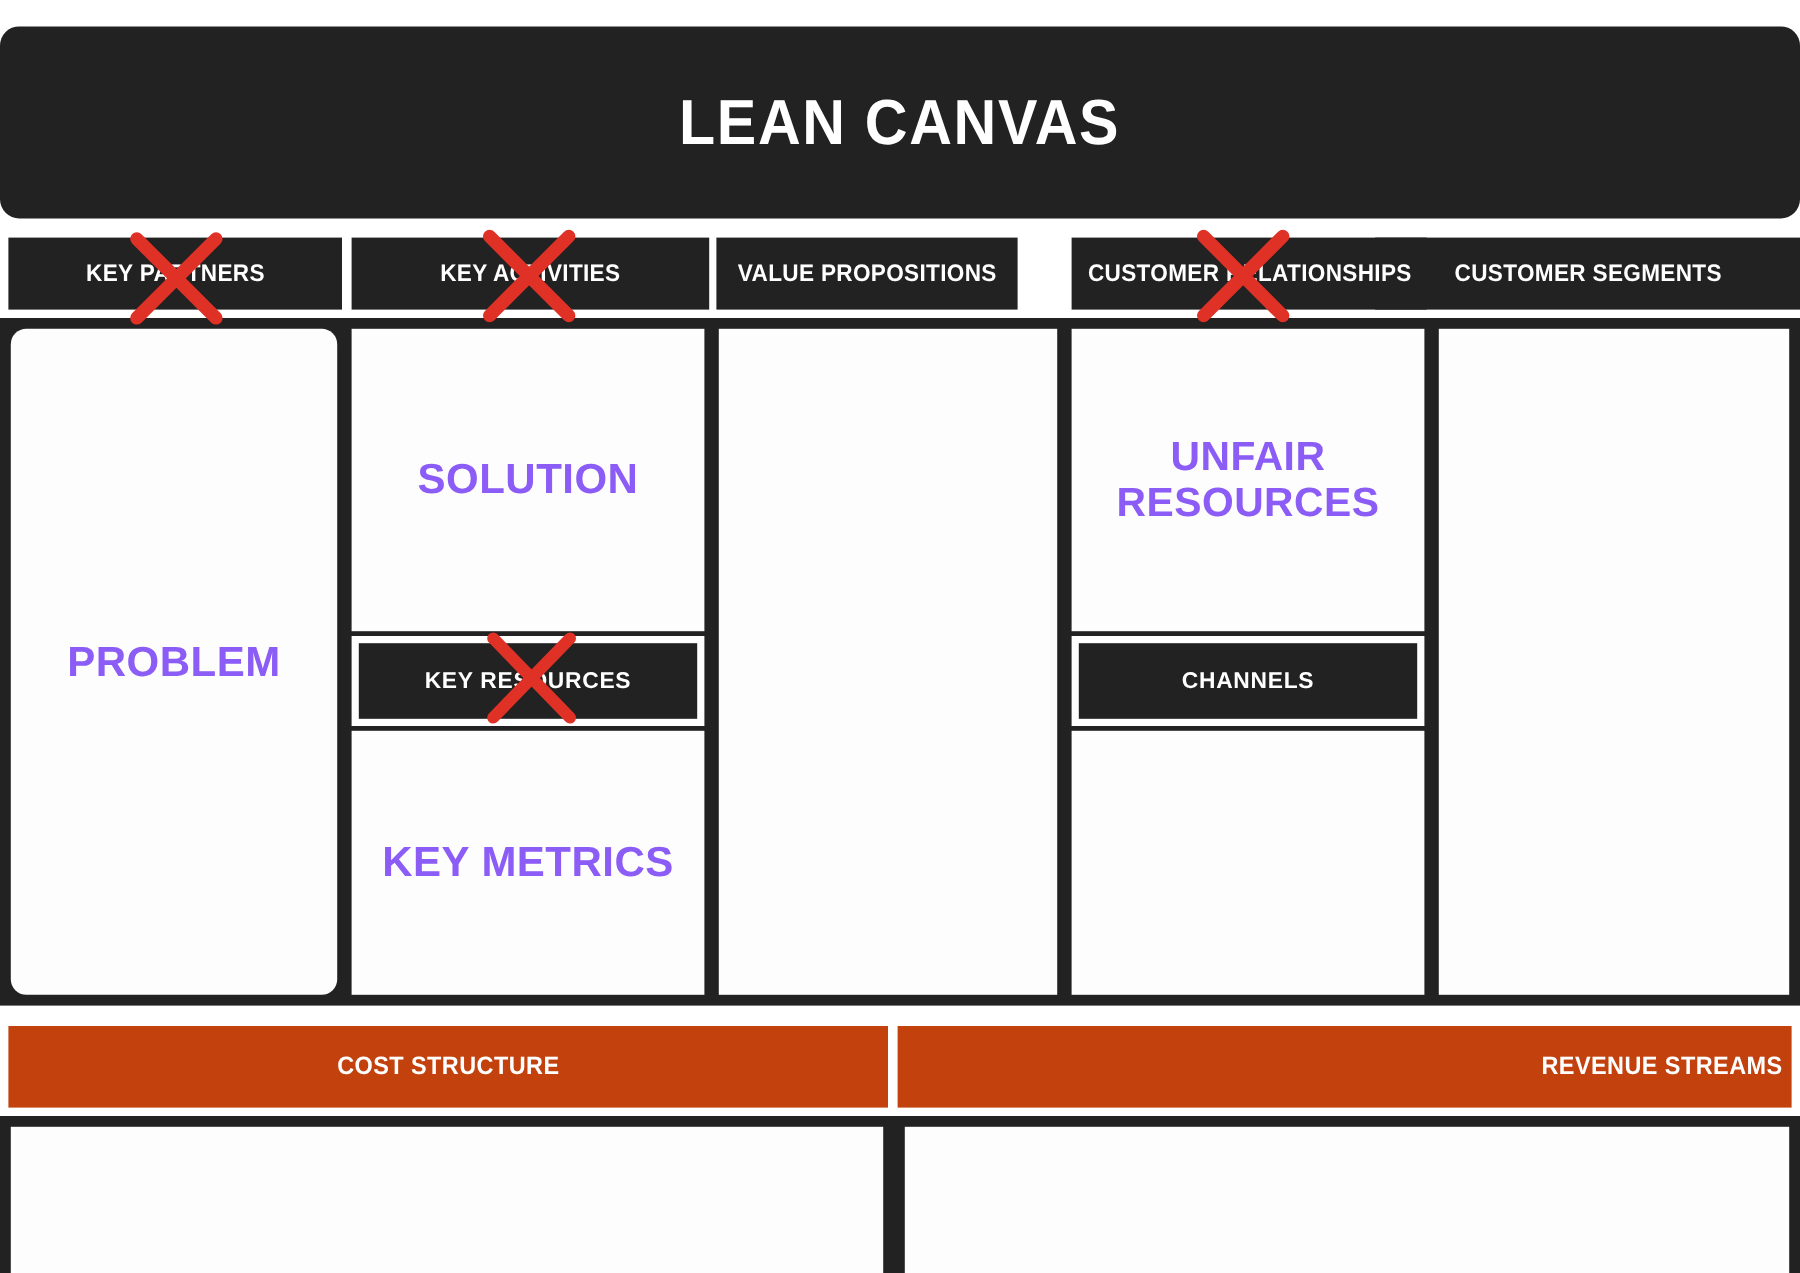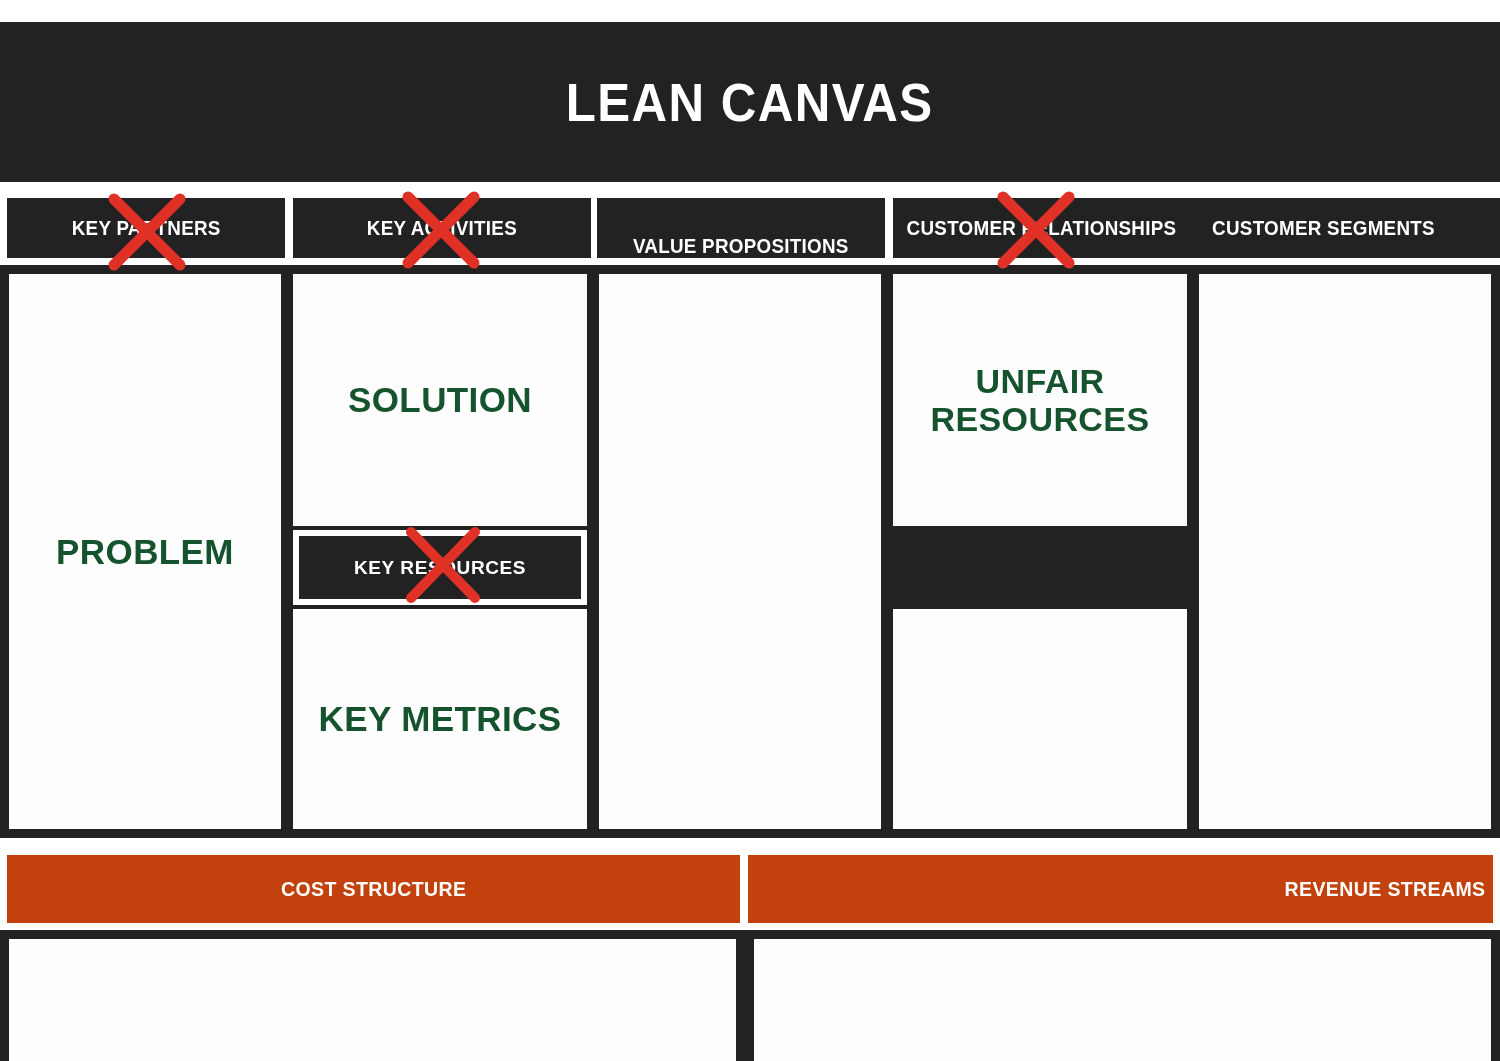--- a/index.html
+++ b/index.html
@@ -27,20 +27,21 @@
   .title-banner {
     position: absolute;
     left: 0;
     top: 22px;
     width: 1500px;
     height: 160px;
     background: #222222;
     display: flex;
     align-items: center;
     justify-content: center;
+    border-radius: 16px;
   }
   .title-text {
     color: #ffffff;
     font-size: 53px;
     font-weight: bold;
     letter-spacing: 1.5px;
     line-height: 1;
     transform: scaleX(0.93);
   }
 
@@ -85,21 +86,21 @@
   }
   .cell {
     position: absolute;
     background: #fdfdfd;
     display: flex;
     align-items: center;
     justify-content: center;
     box-sizing: border-box;
   }
   .cell-label {
-    color: #14532d;
+    color: #8b5cf6;
     font-weight: bold;
     font-size: 35px;
     line-height: 1.12;
     text-align: center;
     letter-spacing: 0.4px;
   }
   .cell-label.two-line { font-size: 34px; }
 
   
   .sub-band-wrap {
@@ -198,21 +199,21 @@
   <div class="header-strip">
 
     <div class="col-header" style="left:7px; width:278px;">
       <span class="col-header-label">KEY PARTNERS</span>
     </div>
 
     <div class="col-header" style="left:293px; width:298px;">
       <span class="col-header-label">KEY ACTIVITIES</span>
     </div>
 
-    <div class="col-header" style="left:597px; width:288px;align-items:flex-end;">
+    <div class="col-header" style="left:597px; width:251px;">
       <span class="col-header-label">VALUE PROPOSITIONS</span>
     </div>
 
     <div class="col-header" style="left:893px; width:296px;">
       <span class="col-header-label">CUSTOMER RELATIONSHIPS</span>
     </div>
 
     <div class="col-header" style="left:1146px; width:354px;">
       <span class="col-header-label">CUSTOMER SEGMENTS</span>
     </div>
@@ -228,21 +229,21 @@
     <line x1="72" y1="5" x2="6" y2="71"></line>
   </svg>
 
   <svg class="x-mark" style="left:997px; top:192px; width:78px; height:76px;" viewBox="0 0 78 76">
     <line x1="6" y1="5" x2="72" y2="71"></line>
     <line x1="72" y1="5" x2="6" y2="71"></line>
   </svg>
 
   <div class="grid-body">
 
-    <div class="cell" style="left:9px; top:9px; width:272px; height:555px;">
+    <div class="cell" style="left:9px; top:9px; width:272px; height:555px;border-radius:13px;">
       <span class="cell-label">PROBLEM</span>
     </div>
 
     <div class="cell" style="left:293px; top:9px; width:294px; height:252px;">
       <span class="cell-label">SOLUTION</span>
     </div>
 
     <div class="sub-band-wrap" style="left:293px; top:265px; width:294px; height:75px;">
       <div class="sub-band">
         <span class="sub-band-label">KEY RESOURCES</span>
@@ -257,20 +258,25 @@
       <span class="cell-label"></span>
     </div>
 
     <div class="cell" style="left:893px; top:9px; width:294px; height:252px;">
       <div class="cell-label two-line">
         <div>UNFAIR</div>
         <div>RESOURCES</div>
       </div>
     </div>
 
+    <div class="sub-band-wrap" style="left:893px; top:265px; width:294px; height:75px;">
+      <div class="sub-band">
+        <span class="sub-band-label">CHANNELS</span>
+      </div>
+    </div>
 
     <div class="cell" style="left:893px; top:344px; width:294px; height:220px;"></div>
 
     <div class="cell" style="left:1199px; top:9px; width:292px; height:555px;">
       <span class="cell-label"></span>
     </div>
   </div>
 
   <svg class="x-mark small" style="left:405px; top:527px; width:76px; height:76px;" viewBox="0 0 76 76">
     <line x1="6" y1="5" x2="70" y2="71"></line>

